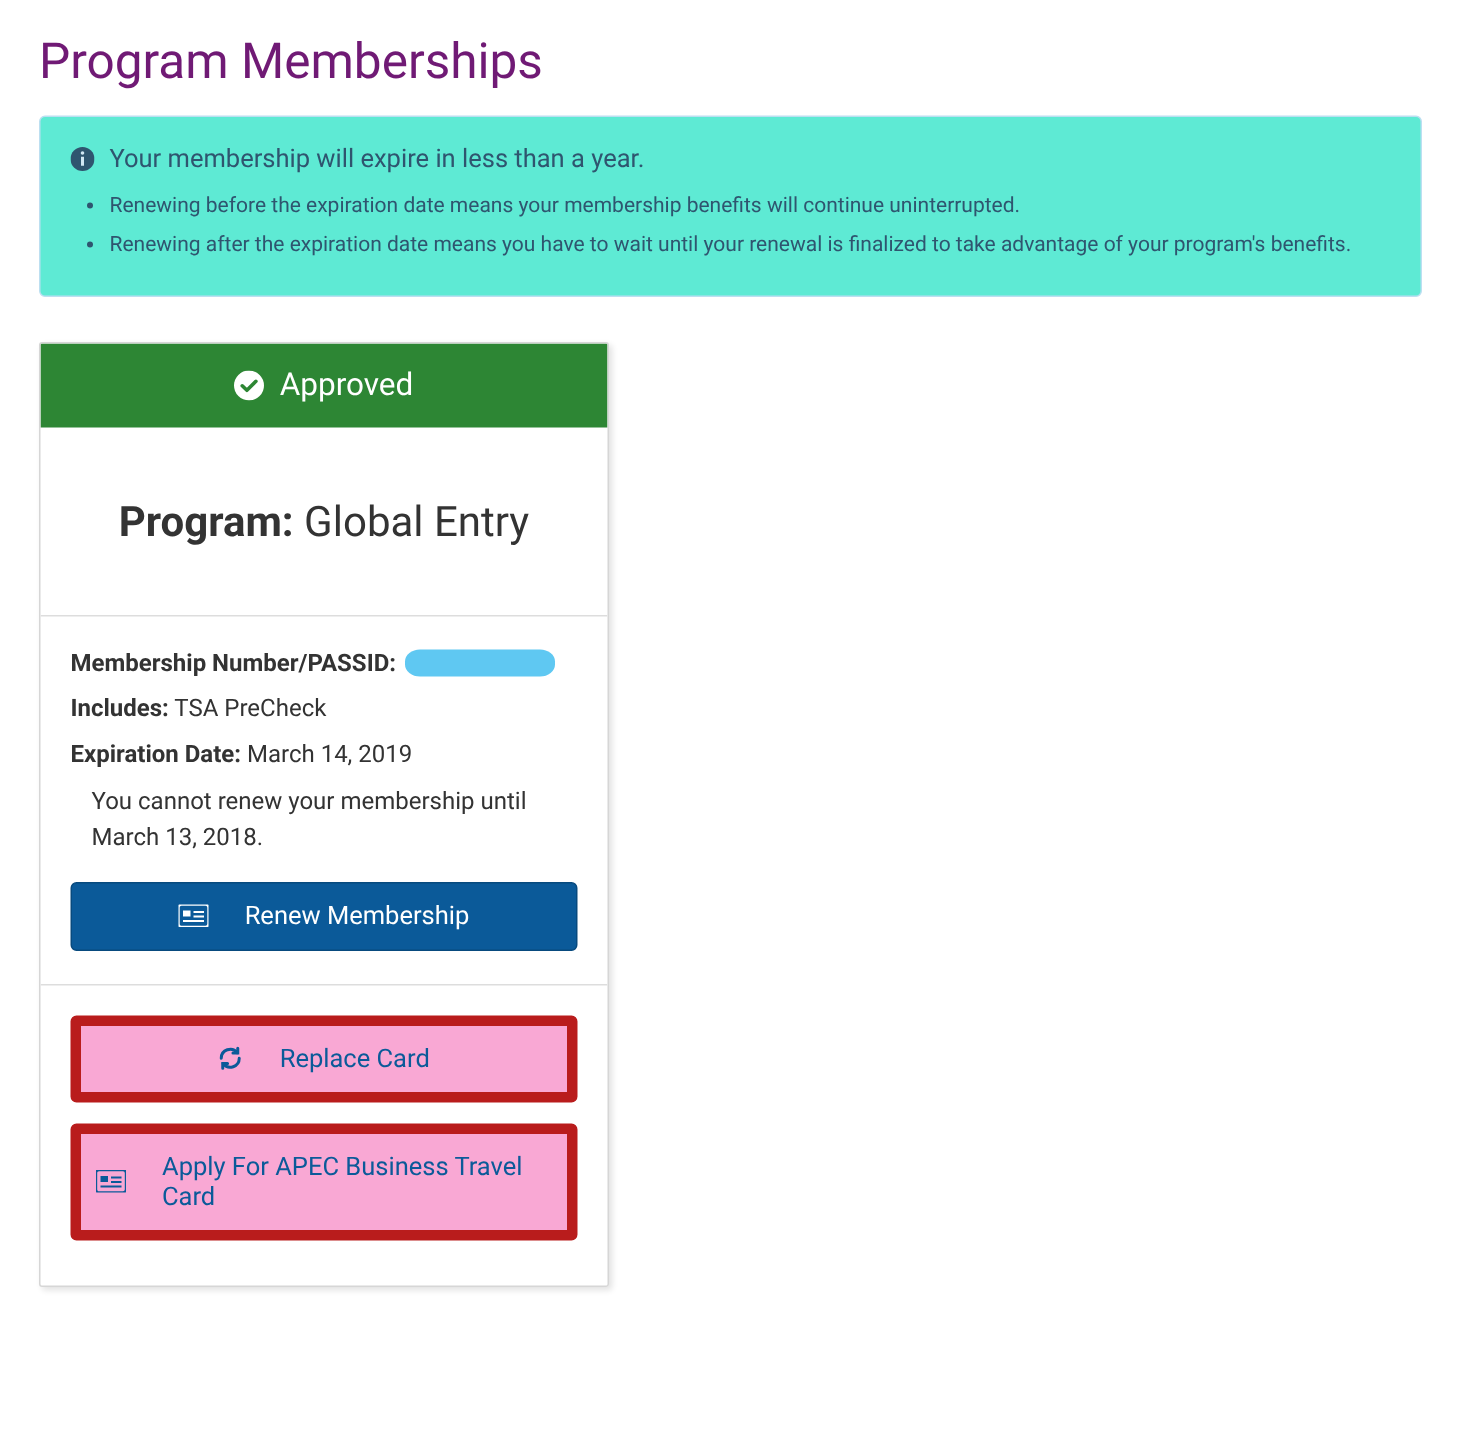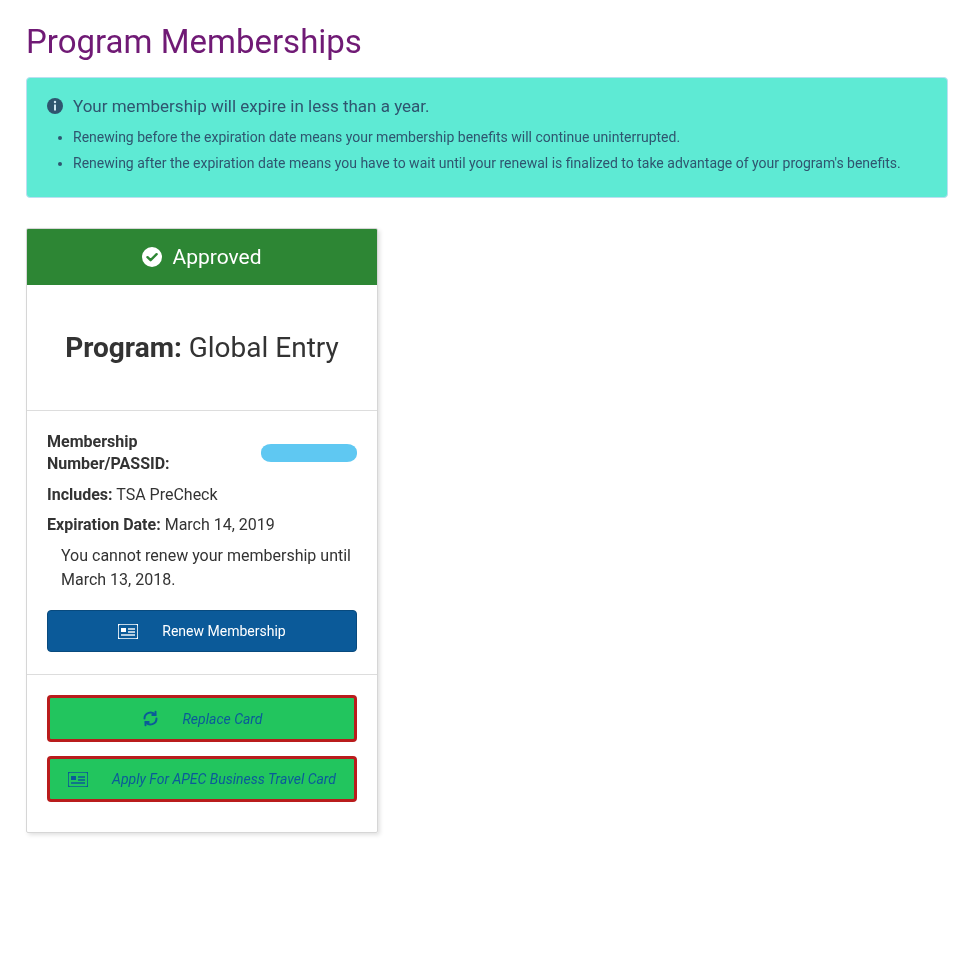--- a/index.html
+++ b/index.html
@@ -38,21 +38,21 @@
       margin: 0;
       padding-left: 26px;
     }
     .alert-box ul li {
       color: #2f556f;
       font-size: 14px;
       line-height: 1.6;
       margin-bottom: 4px;
     }
     .card {
-      width: 352px;
+      width: 380px;
       border: 1px solid #d6d6d6;
       border-radius: 2px;
       box-shadow: 2px 2px 4px rgba(0,0,0,.12);
       overflow: hidden;
     }
     .card-header-status {
       background: #2e7d32;
       background: #2d8a2d;
       background: #2c882c;
       background: #2b8a2d;
@@ -92,36 +92,35 @@
       margin-left: 6px;
     }
     .renew-note { color:#333; font-size:16px; line-height:1.5; margin-top:8px; margin-bottom:18px;margin-left:14px; }
     .btn {
       display:flex;
       align-items:center;
       justify-content:center;
       width:100%;
       border-radius:4px;
       padding:12px 10px;
-      font-size:14px;
+      font-size:17px;
       cursor:pointer;
       text-decoration:none;
       gap:14px;
     }
     .btn svg { margin-right:10px; flex-shrink:0; }
     .btn-primary {
       background:#0b5a99;
       color:#fff;
       border:1px solid #084a7e;
     }
     .btn-outline {
-      background:#22c55e;
+      background:#f9a8d4;
       color:#0b5a99;
-      border:3px solid #b91c1c;
-      font-style:italic;
+      border:7px solid #b91c1c;
     }
     .card-actions { padding: 20px 20px 30px 20px; }
     .card-actions .btn { margin-bottom: 14px; }
     .card-actions .btn:last-child { margin-bottom: 0; }
   </style>
 </head>
 <body>
 
 <h1 class="page-title">Program Memberships</h1>
 

